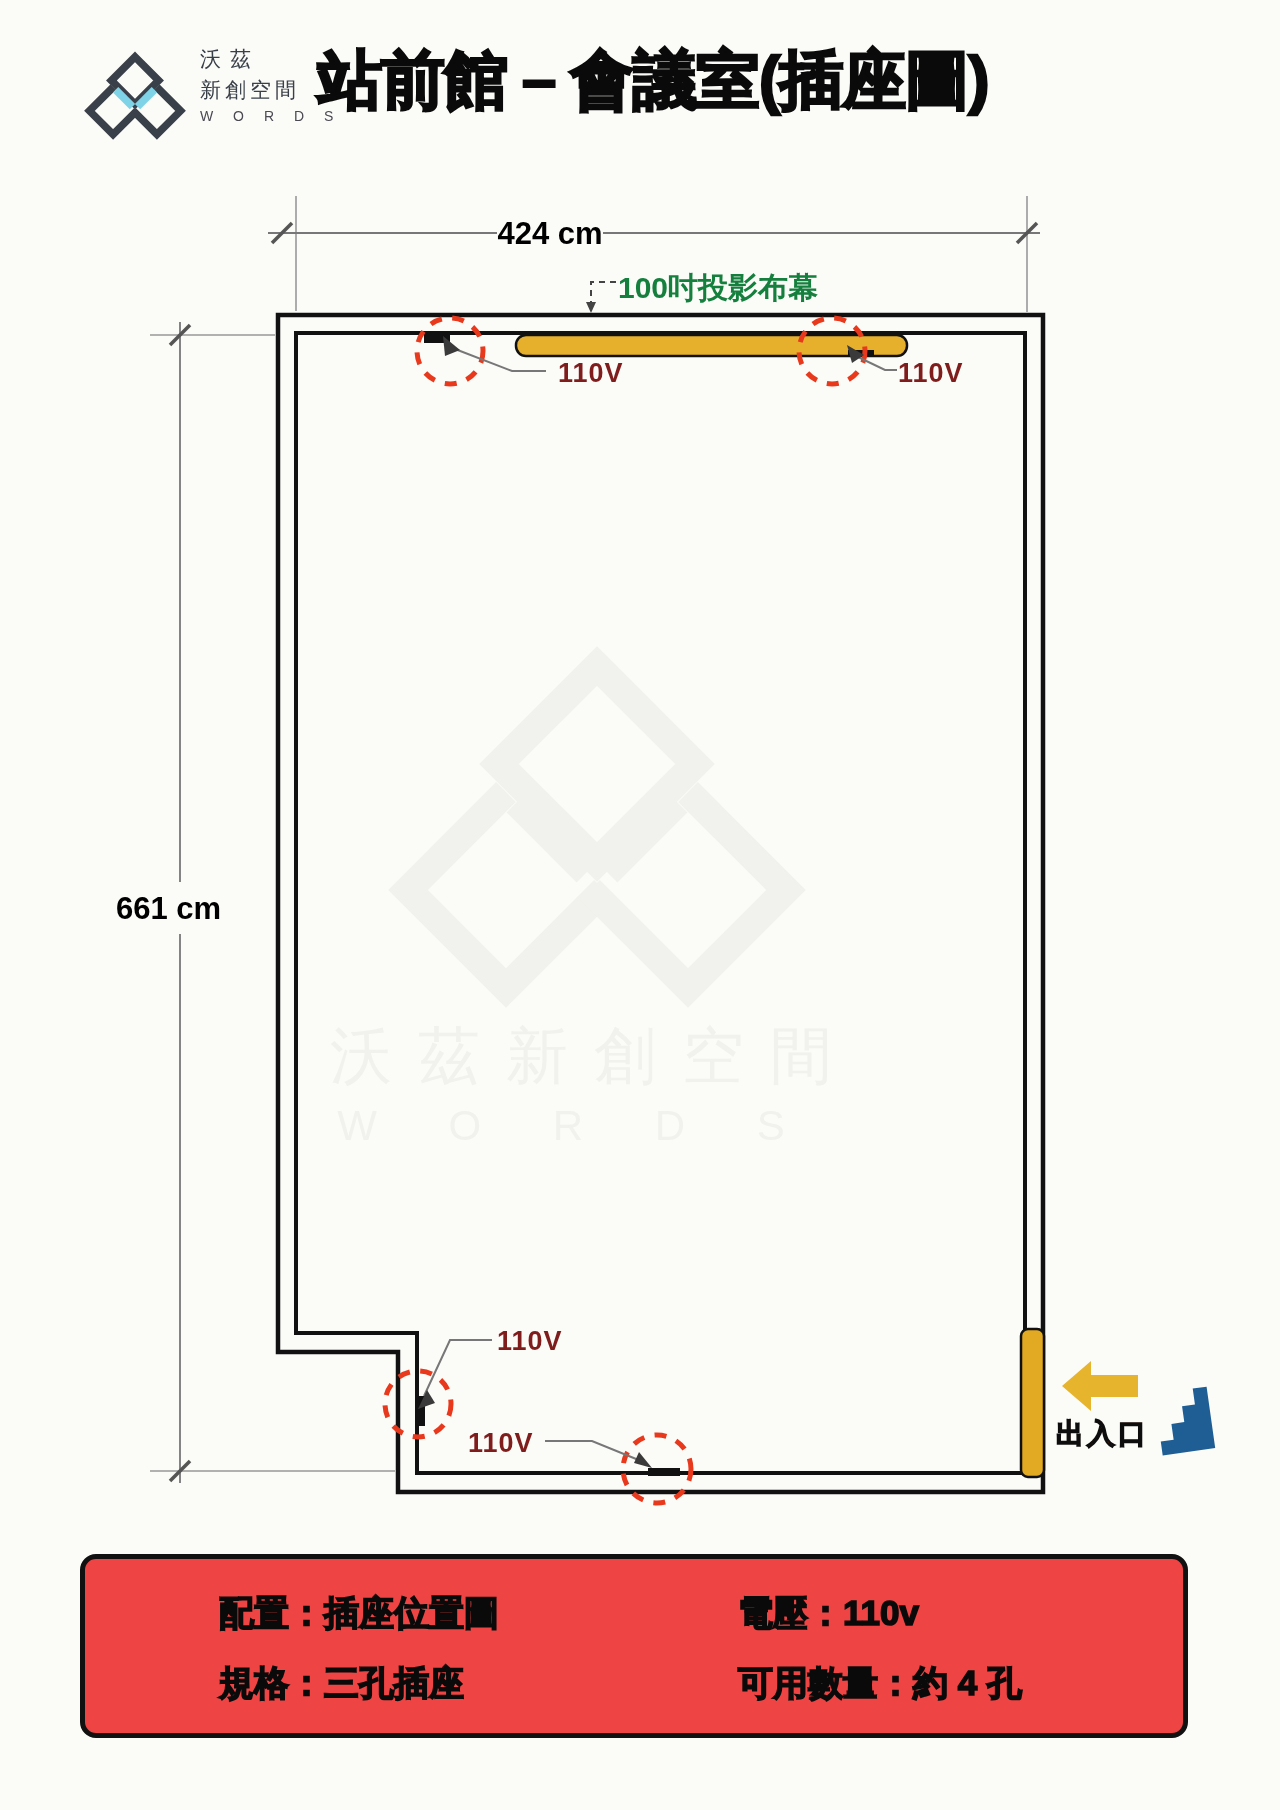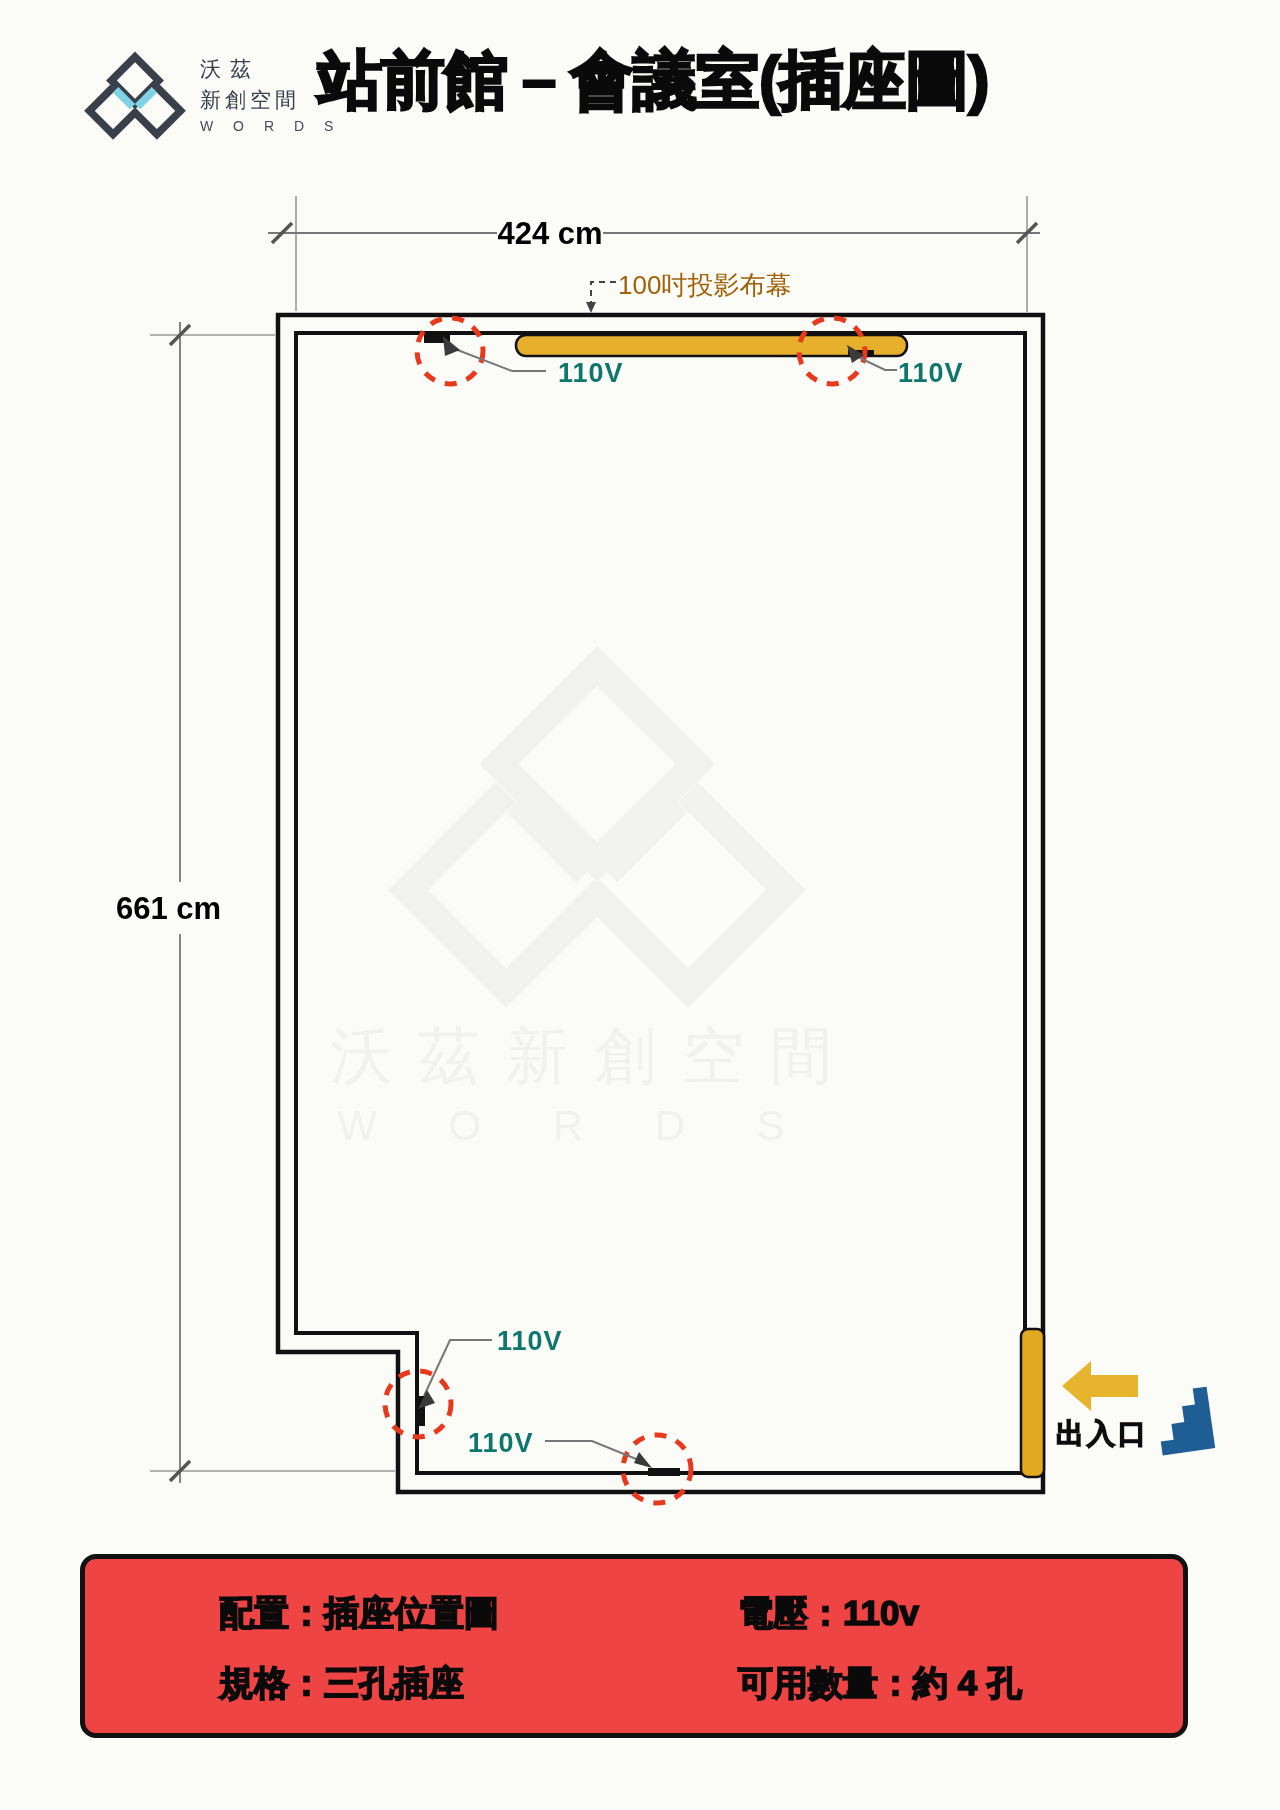--- a/index.html
+++ b/index.html
@@ -4,33 +4,33 @@
 <style>
   html,body{margin:0;padding:0;background:#e8e8e8;}
   .page{
     position:relative;width:1280px;height:1810px;margin:0 auto;
     background:#fbfbf8;overflow:hidden;
     font-family:"Liberation Sans","DejaVu Sans",sans-serif;
   }
   .abs{position:absolute;}
   svg{display:block;}
   
-  .logo-text{position:absolute;left:200px;top:58px;color:#3a4049;}
+  .logo-text{position:absolute;left:200px;top:48px;color:#3a4049;}
   .logo-text .l1{font-size:21px;letter-spacing:9px;line-height:1;margin-bottom:10px;}
   .logo-text .l2{font-size:21px;letter-spacing:4px;line-height:1;margin-bottom:9px;}
   .logo-text .l3{font-size:14px;letter-spacing:8px;line-height:1;color:#4a4a52;}
   .page-title{
     position:absolute;left:318px;top:44px;
     font-size:64px;font-weight:900;color:#0a0a0a;line-height:1.15;
     -webkit-text-stroke:2.5px #0a0a0a;letter-spacing:-1px;white-space:nowrap;
   }
   
   .dim-label{position:absolute;color:#000000;font-weight:700;font-size:31px;text-align:center;white-space:nowrap;}
-  .v-label{position:absolute;color:#0f766e;font-weight:700;font-size:27px;white-space:nowrap;letter-spacing:1px;}
-  .screen-label{position:absolute;color:#a16207;font-weight:400;font-size:26px;white-space:nowrap;}
+  .v-label{position:absolute;color:#7f1d1d;font-weight:700;font-size:27px;white-space:nowrap;letter-spacing:1px;}
+  .screen-label{position:absolute;color:#15803d;font-weight:700;font-size:30px;white-space:nowrap;}
   .entrance-label{position:absolute;color:#c2410c;font-weight:900;font-size:28px;letter-spacing:3px;-webkit-text-stroke:1.3px #0d0d0d;white-space:nowrap;}
   
   .wm-cjk{position:absolute;left:330px;top:1014px;width:492px;text-align:center;
     color:#f1f1ed;font-size:62px;letter-spacing:26px;font-weight:500;white-space:nowrap;}
   .wm-latin{position:absolute;left:330px;top:1102px;width:492px;text-align:center;
     color:#f1f1ed;font-size:42px;letter-spacing:30px;font-weight:500;white-space:nowrap;}
   
   .info-box{
     position:absolute;left:80px;top:1554px;width:1108px;height:184px;
     background:#ef4444;border:5px solid #111;border-radius:16px;box-sizing:border-box;

